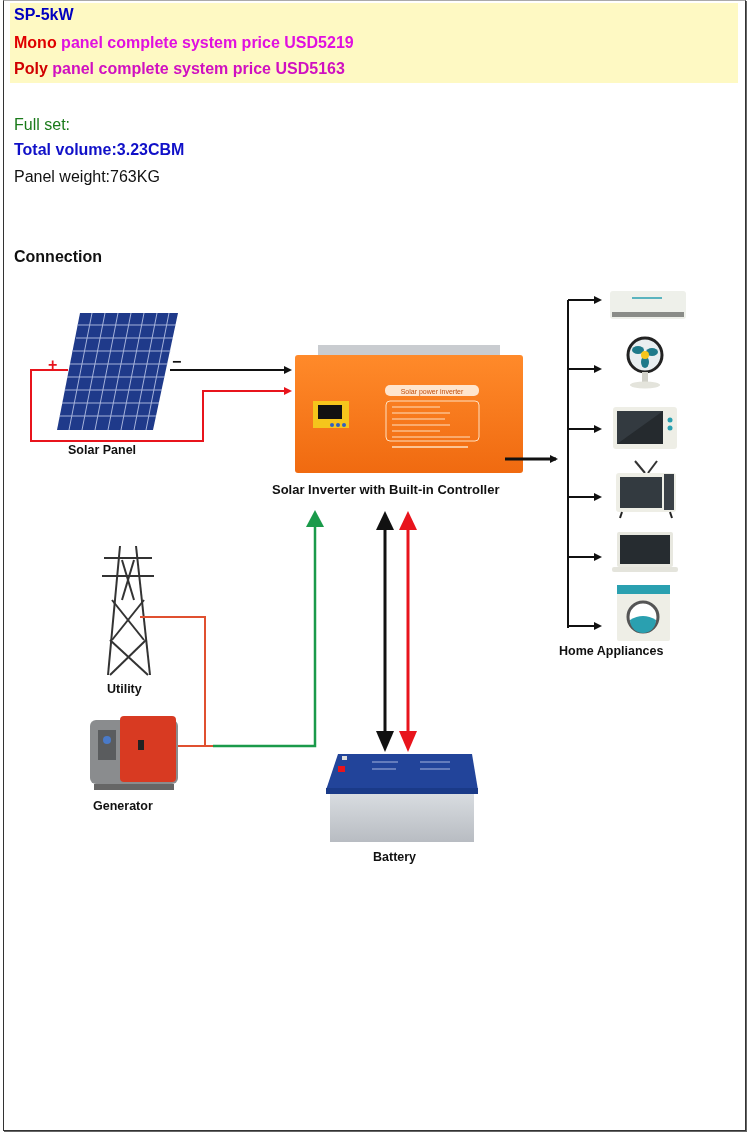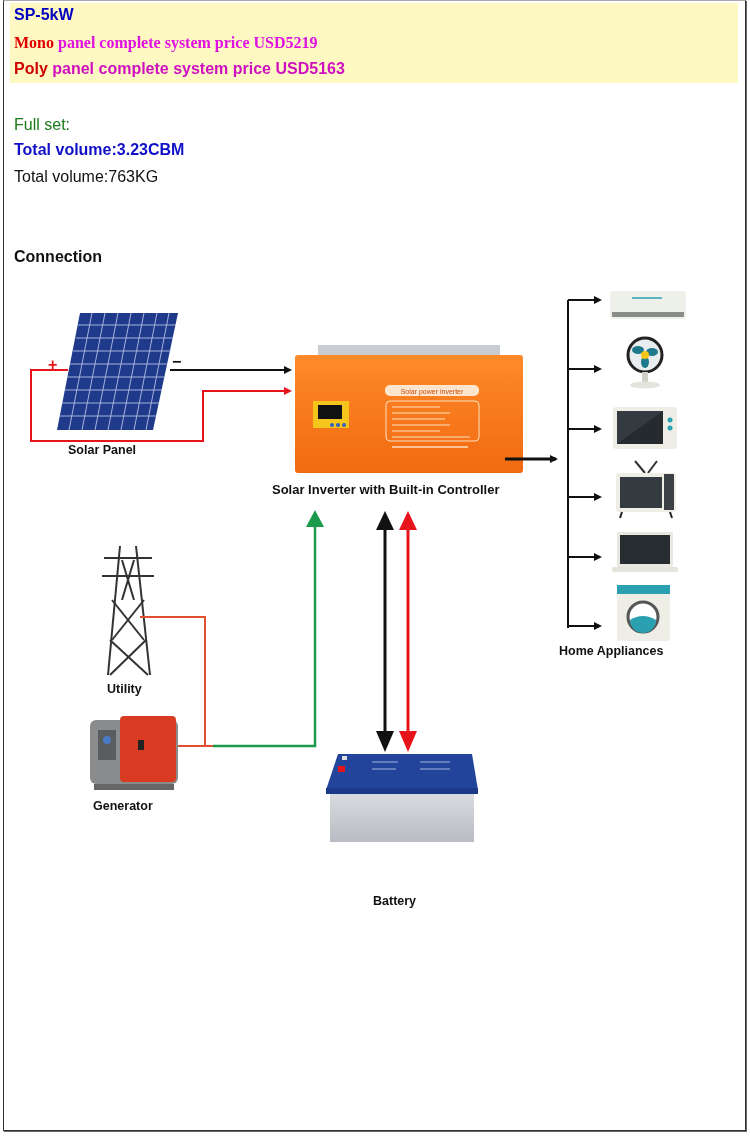--- a/index.html
+++ b/index.html
@@ -1,21 +1,21 @@
 <!DOCTYPE html>
 <html><head>
 <meta charset="utf-8">
 <style>
   html, body { margin:0; padding:0; background:#fff; }
   body { width:750px; height:1137px; position:relative; overflow:hidden; font-family:"Liberation Sans", sans-serif; }
   .frame { position:absolute; left:3px; top:0; width:741px; height:1129px; border:1px solid #333; border-top:1px solid #aaa; box-shadow:1px 1px 0 #666; background:#fff; }
   .header { position:absolute; left:10px; top:3px; width:728px; height:80px; background:#fef9c3; }
   .h-line { position:absolute; left:4px; font-weight:bold; font-size:16px; white-space:nowrap; }
   .h1 { top:3px; color:#0000c0; }
-  .h2 { top:31px;font-family:Liberation Serif, serif; }
+  .h2 { top:31px; }
   .h3 { top:57px; }
   .red { color:#e00000; }
   .magenta { color:#e010e0; }
   .info { position:absolute; left:14px; font-size:16px; white-space:nowrap; }
   .full { top:116px; color:#1a7a1a; font-weight:normal; }
   .vol { top:141px; color:#1010c8; font-weight:bold; }
   .wt { top:168px; color:#111; }
   .conn { position:absolute; left:14px; top:248px; font-size:16px; font-weight:bold; color:#111; }
   .label { position:absolute; font-size:12.5px; font-weight:bold; color:#111; white-space:nowrap; }
   svg.diagram { position:absolute; left:0; top:0; }
@@ -26,21 +26,21 @@
 <div class="frame"></div>
 
 <div class="header">
   <div class="h-line h1">SP-5kW</div>
   <div class="h-line h2"><span class="red">Mono</span><span class="magenta"> panel complete system price USD5219</span></div>
   <div class="h-line h3"><span class="red" style="color:#d00000">Poly</span><span class="magenta" style="color:#d010c0"> panel complete system price USD5163</span></div>
 </div>
 
 <div class="info full">Full set:</div>
 <div class="info vol">Total volume:3.23CBM</div>
-<div class="info wt">Total volume:763KG</div>
+<div class="info wt">Panel weight:763KG</div>
 <div class="conn">Connection</div>
 
 <svg class="diagram" width="750" height="1137" viewBox="0 0 750 1137">
   <defs>
     <marker id="ahBlack" markerWidth="8" markerHeight="8" refX="6" refY="4" orient="auto" markerUnits="userSpaceOnUse">
         <path d="M0,0 L8,4 L0,8 Z" fill="#111"></path>
       </marker>
     <marker id="ahRed" markerWidth="8" markerHeight="8" refX="6" refY="4" orient="auto" markerUnits="userSpaceOnUse">
         <path d="M0,0 L8,4 L0,8 Z" fill="#e8141c"></path>
       </marker>
@@ -201,14 +201,14 @@
       <line x1="372" y1="769" x2="396" y2="769"></line>
         <line x1="420" y1="769" x2="450" y2="769"></line>
     </g>
   </g>
 </svg>
 
 <div class="label" style="left:68px; top:443px;">Solar Panel</div>
 <div class="label" style="left:272px; top:482px; font-size:13px;">Solar Inverter with Built-in Controller</div>
 <div class="label" style="left:107px; top:682px;">Utility</div>
 <div class="label" style="left:93px; top:799px;">Generator</div>
-<div class="label" style="left:373px; top:850px;margin-top:44px;">Battery</div>
+<div class="label" style="left:373px; top:850px;">Battery</div>
 <div class="label" style="left:559px; top:644px;">Home Appliances</div>
 
 </body></html>

